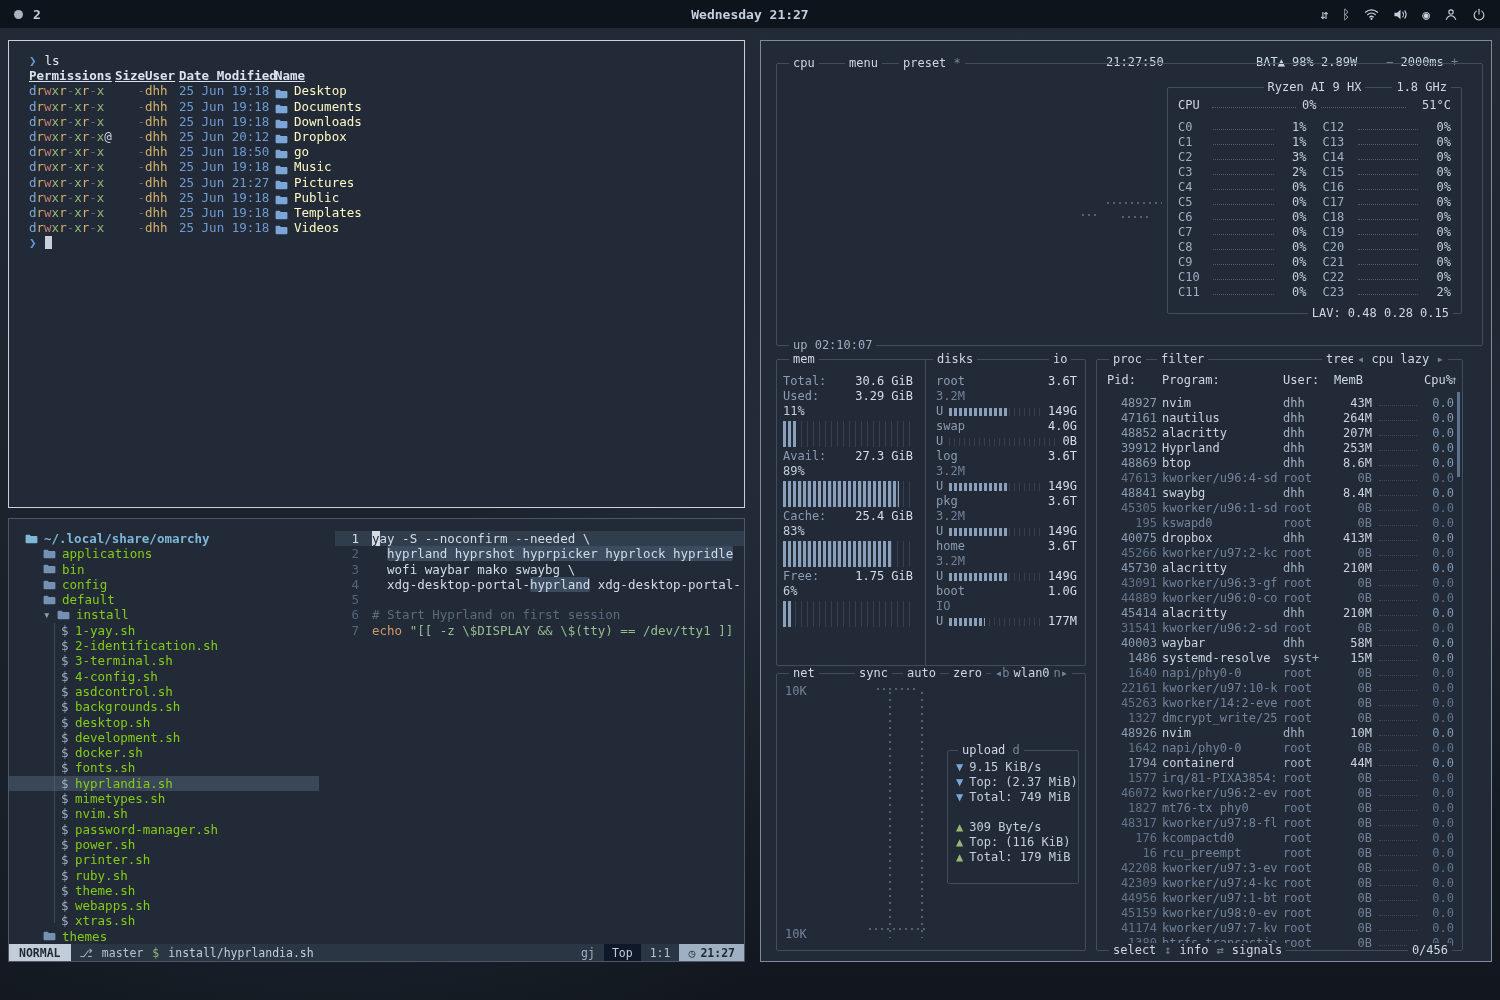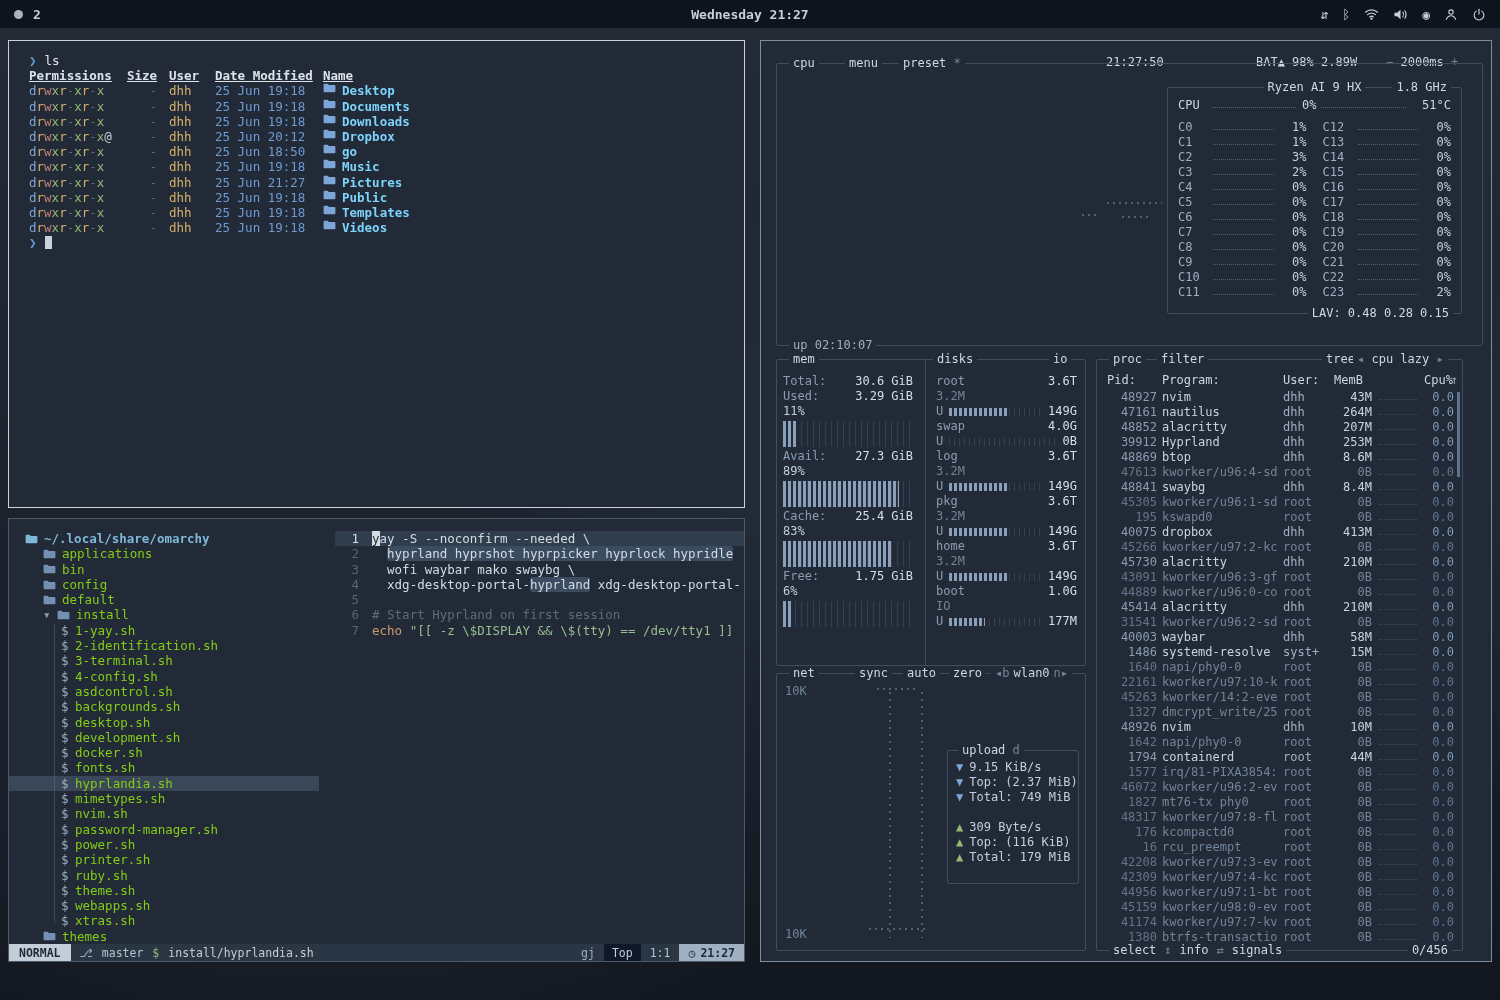--- a/index.html
+++ b/index.html
@@ -27,30 +27,30 @@
     font-size:12.5px;line-height:15.2px;color:#c7d1dd;padding:12px 0 0 20px}
   #nvim-win{left:8px;top:518px;width:737px;height:444px;border:1px solid #4a5868;font-size:12.5px;color:#b6c2cf}
   #btop-win{left:760px;top:40px;width:732px;height:922px;border:1px solid #7e8b9c;
     font-size:12px;line-height:15px;color:#c3cfdc}
 
   
   .tline{display:flex;align-items:center;gap:8px;height:15.2px}
   .pr-ic{color:#5f9bd8;font-weight:bold}
   .cmd{color:#e2e9f1}
   .cursor{display:inline-block;width:7px;height:13px;background:#c7d1dd}
-  .ls-grid{display:grid;grid-template-columns:86px 30px 34px 96px auto;column-gap:12px;
+  .ls-grid{display:grid;grid-template-columns:86px 30px 34px 96px auto;column-gap:0;
     align-items:center;height:15.2px;white-space:nowrap}
   .ls-head span{text-decoration:underline;font-weight:bold;color:#dbe3ec}
   .h-size,.c-size{text-align:right}
   .c-size{color:#5a6a7d}
   .c-perm .pd{color:#7da6d8}.c-perm .pr{color:#d3b06a}.c-perm .pw{color:#c97f72}
   .c-perm .px{color:#94b877}.c-perm .pm{color:#5a6a7d}.c-perm .pa{color:#c7d1dd}
   .c-user{color:#d3b06a}
   .c-date{color:#6f9bd2}
-  .c-name{color:#7dd3fc;display:flex;gap:6px;align-items:flex-start;font-weight:bold}
+  .c-name{color:#fef9c3;display:flex;gap:6px;align-items:flex-end;font-weight:normal}
   .fold-ic{display:inline-flex;align-items:center}
 
   
   #tree{position:absolute;left:0;top:0;bottom:17px;width:326px;padding-top:12px;line-height:15.3px;overflow:hidden}
   .trow{display:flex;align-items:center;gap:6px;height:15.3px;padding-left:34px;white-space:nowrap;cursor:default}
   .trow.root{padding-left:16px;color:#7fb7d9;font-weight:bold}
   .trow.d2{padding-left:52px}
   .trow.selected{background:#3a4759;margin-right:16px}
   .caret{color:#8b9cb3;width:8px}
   .script-ic{color:#9fb0c3;width:8px}
@@ -124,21 +124,21 @@
   .ns-row{display:flex;gap:6px;height:15px;align-items:center;color:#c3cfdc;white-space:nowrap}
   .arr-d{color:#7da6d8}.arr-u{color:#94b877}
   .ns-gap{height:15px}
   .iface{display:flex;gap:4px}
 
   #proc-box{left:335px;top:318px;width:367px;height:592px}
   .prow{display:grid;grid-template-columns:50px 116px 46px 38px 1fr 30px;column-gap:5px;
     align-items:center;height:15px;padding:0 8px 0 10px;white-space:nowrap}
   .phead{margin-top:13px;color:#cdd8e4}
   .phead .hr{text-align:left}
-  #proc-rows{margin-top:2px}
+  #proc-rows{margin-top:8px}
   .ppid{text-align:right;color:#8b9cb3}
   .pprog{color:#c9d4e0;overflow:hidden}
   .puser{color:#9fb0c3}
   .pmem{text-align:right;color:#c9d4e0}
   .pcpu{text-align:right;color:#7e98b8}
   .pdots{border-bottom:1px dotted rgba(125,145,170,.3);align-self:flex-end;height:0;margin:0 2px 5px}
   .dimrow .pprog,.dimrow .pmem,.dimrow .puser{color:#72839a}
   .dimrow .ppid{color:#64748a}
   .dimrow .pcpu{color:#5f7692}
   .proc-scroll-up{position:absolute;top:13px;right:4px;color:#9fb0c3}

